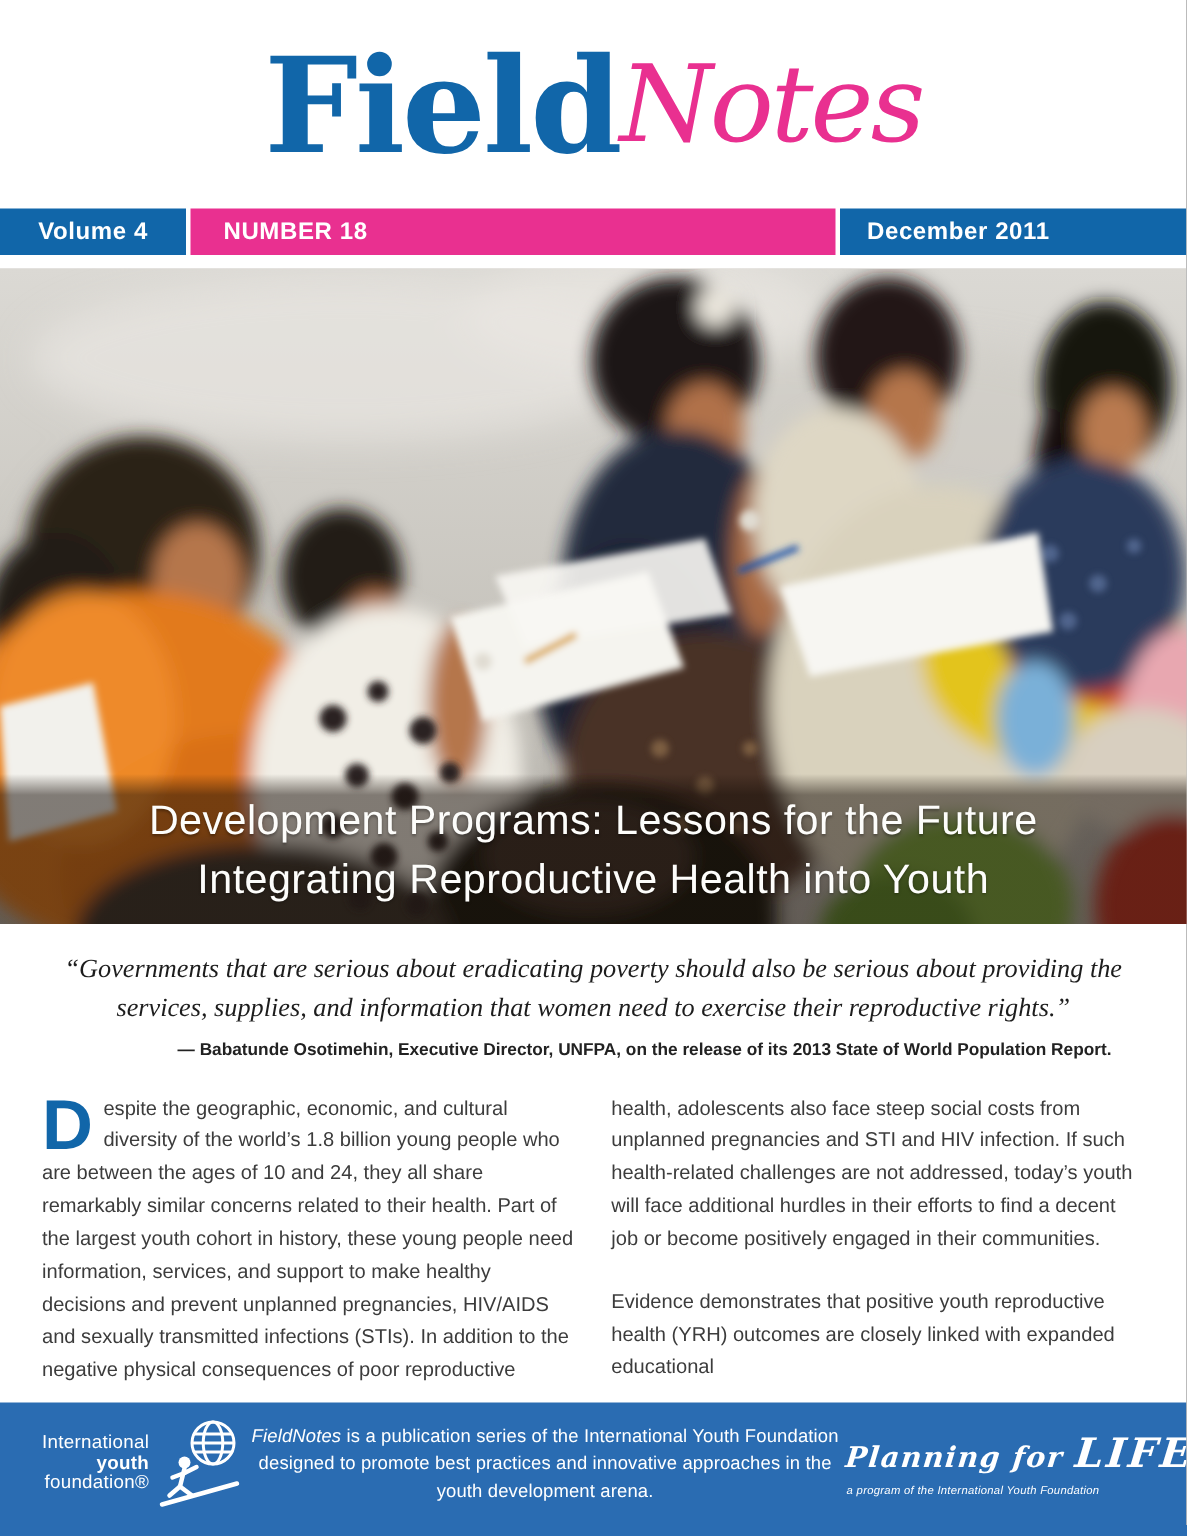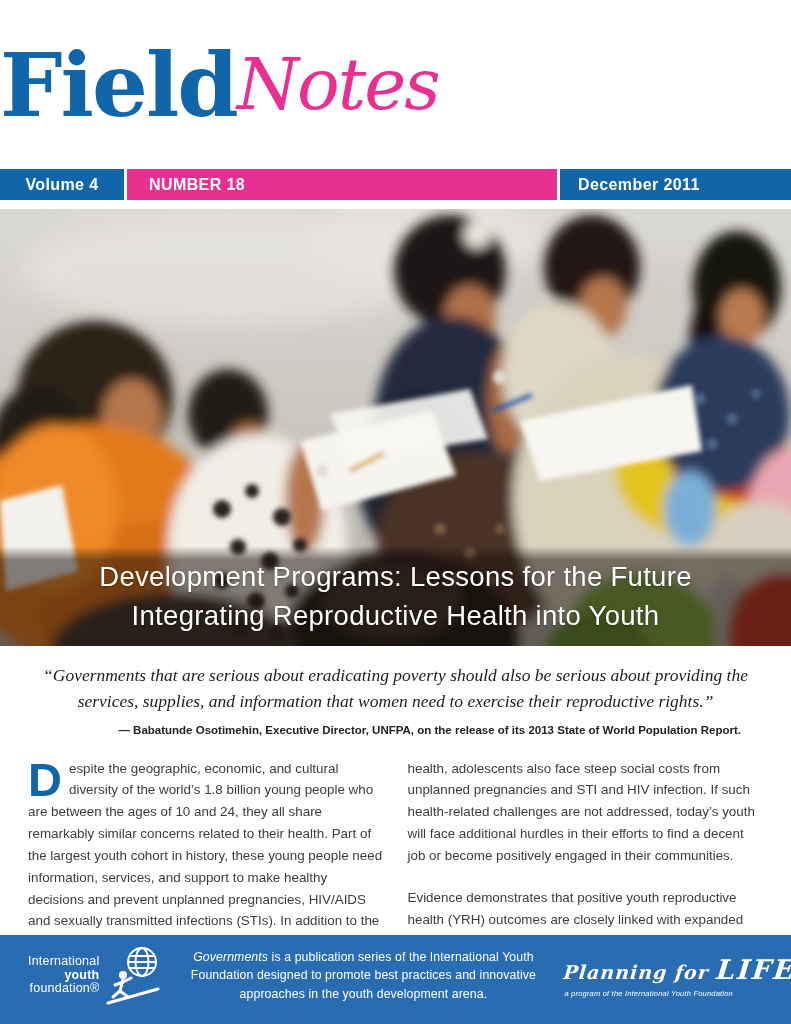--- a/index.html
+++ b/index.html
@@ -9,21 +9,21 @@
     --overlay:rgba(25,16,10,0.52);
   }
   *{margin:0;padding:0;box-sizing:border-box;}
   html,body{background:#888;}
   .page{
     width:791px;height:1024px;margin:0 auto;background:#ffffff;
     position:relative;overflow:hidden;
     font-family:"Liberation Sans",sans-serif;
   }
   
-  .masthead{height:169px;display:flex;align-items:center;justify-content:flex-start;}
+  .masthead{height:139px;display:flex;align-items:center;justify-content:center;}
   .masthead .word1{
     font-family:"DejaVu Serif",serif;font-weight:700;font-size:88px;
     color:var(--blue);letter-spacing:-2px;
   }
   .masthead .word2{
     font-family:"DejaVu Serif",serif;font-style:italic;font-weight:400;font-size:71px;
     color:var(--pink);letter-spacing:-2px;
   }
   
   .info-bar{height:31px;display:flex;background:#ffffff;}
@@ -254,21 +254,21 @@
           <line x1="19" y1="37" x2="27" y2="33"></line>
           <line x1="19" y1="37" x2="11" y2="40"></line>
           <line x1="16" y1="46" x2="24" y2="52"></line>
           <line x1="16" y1="46" x2="9" y2="52"></line>
         </g>
         <line x1="4" y1="58" x2="54" y2="44" stroke="#ffffff" stroke-width="3" stroke-linecap="round"></line>
       </svg>
     </div>
 
     <div class="footer-desc">
-      <span class="lead">Governments</span><span> is a publication series of the International Youth Foundation designed to promote best practices and innovative approaches in the youth development arena.</span>
+      <span class="lead">FieldNotes</span><span> is a publication series of the International Youth Foundation designed to promote best practices and innovative approaches in the youth development arena.</span>
     </div>
 
     <div class="pfl">
       <div class="pfl-script">
         <span>Planning for</span>
         <span class="life">LIFE</span>
       </div>
       <div class="pfl-sub">a program of the International Youth Foundation</div>
     </div>
   </div>

